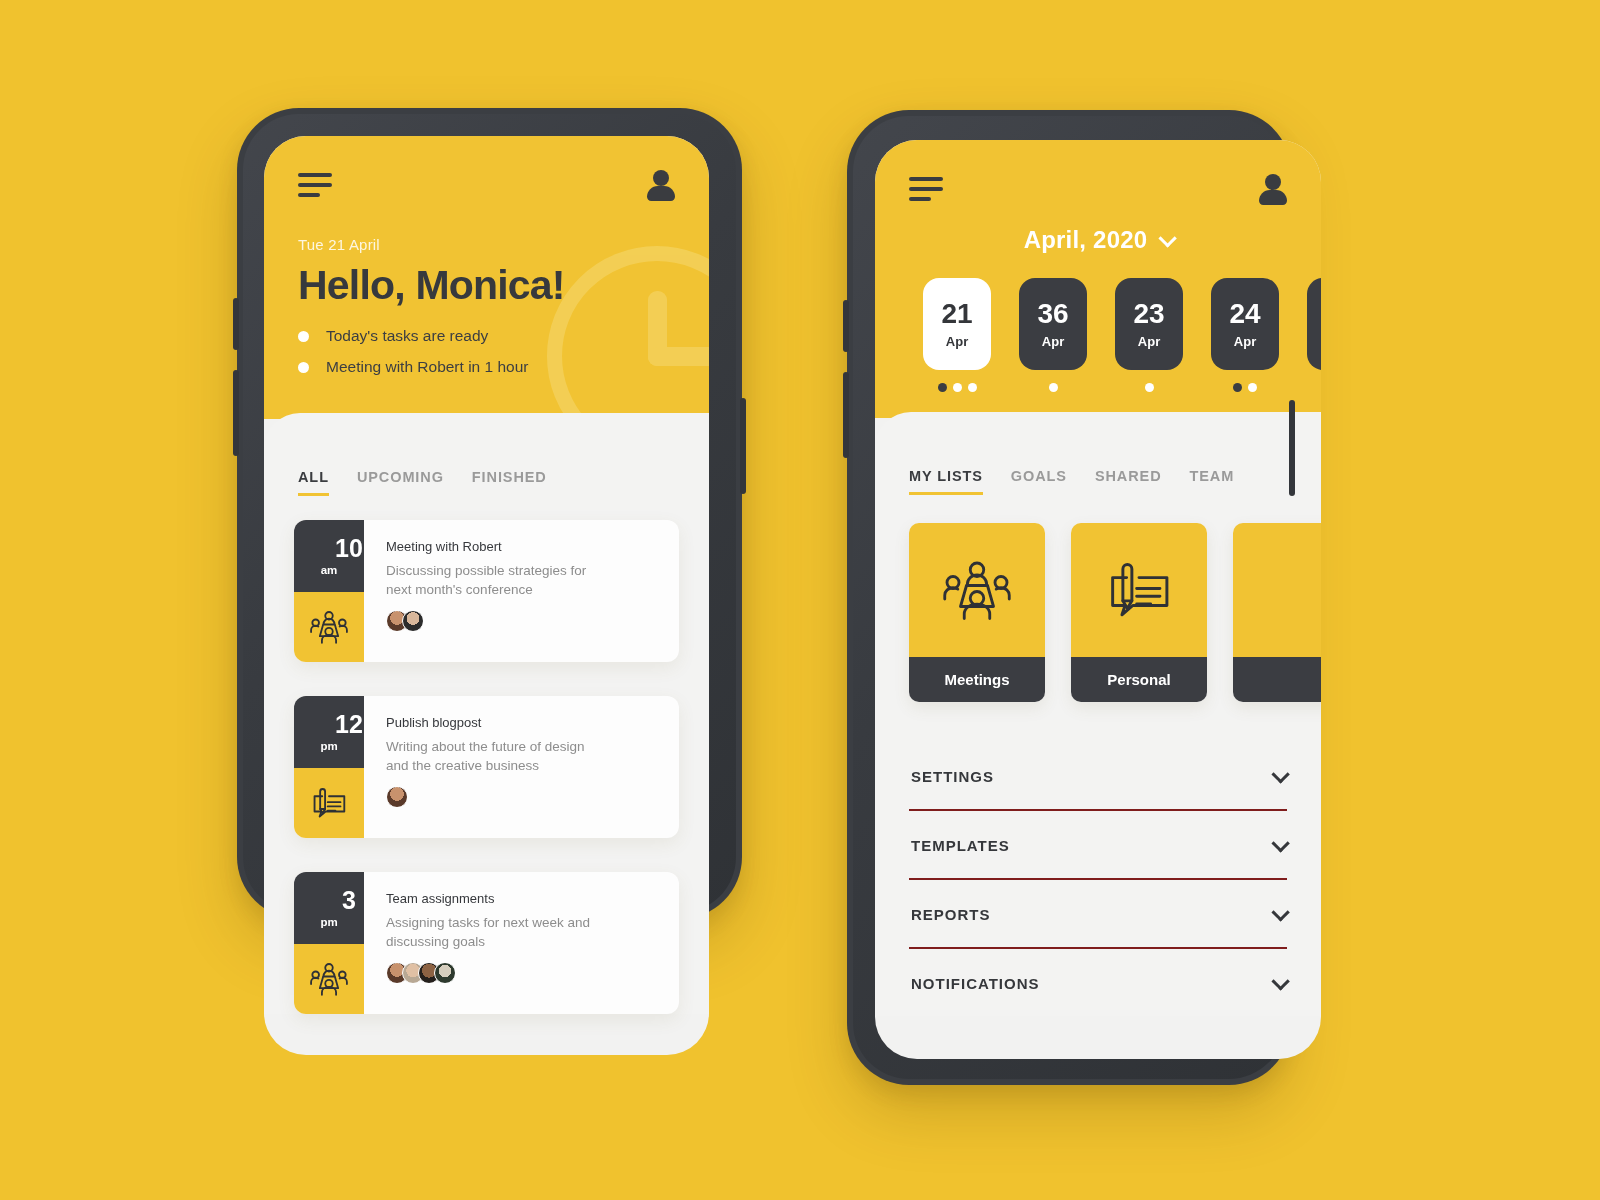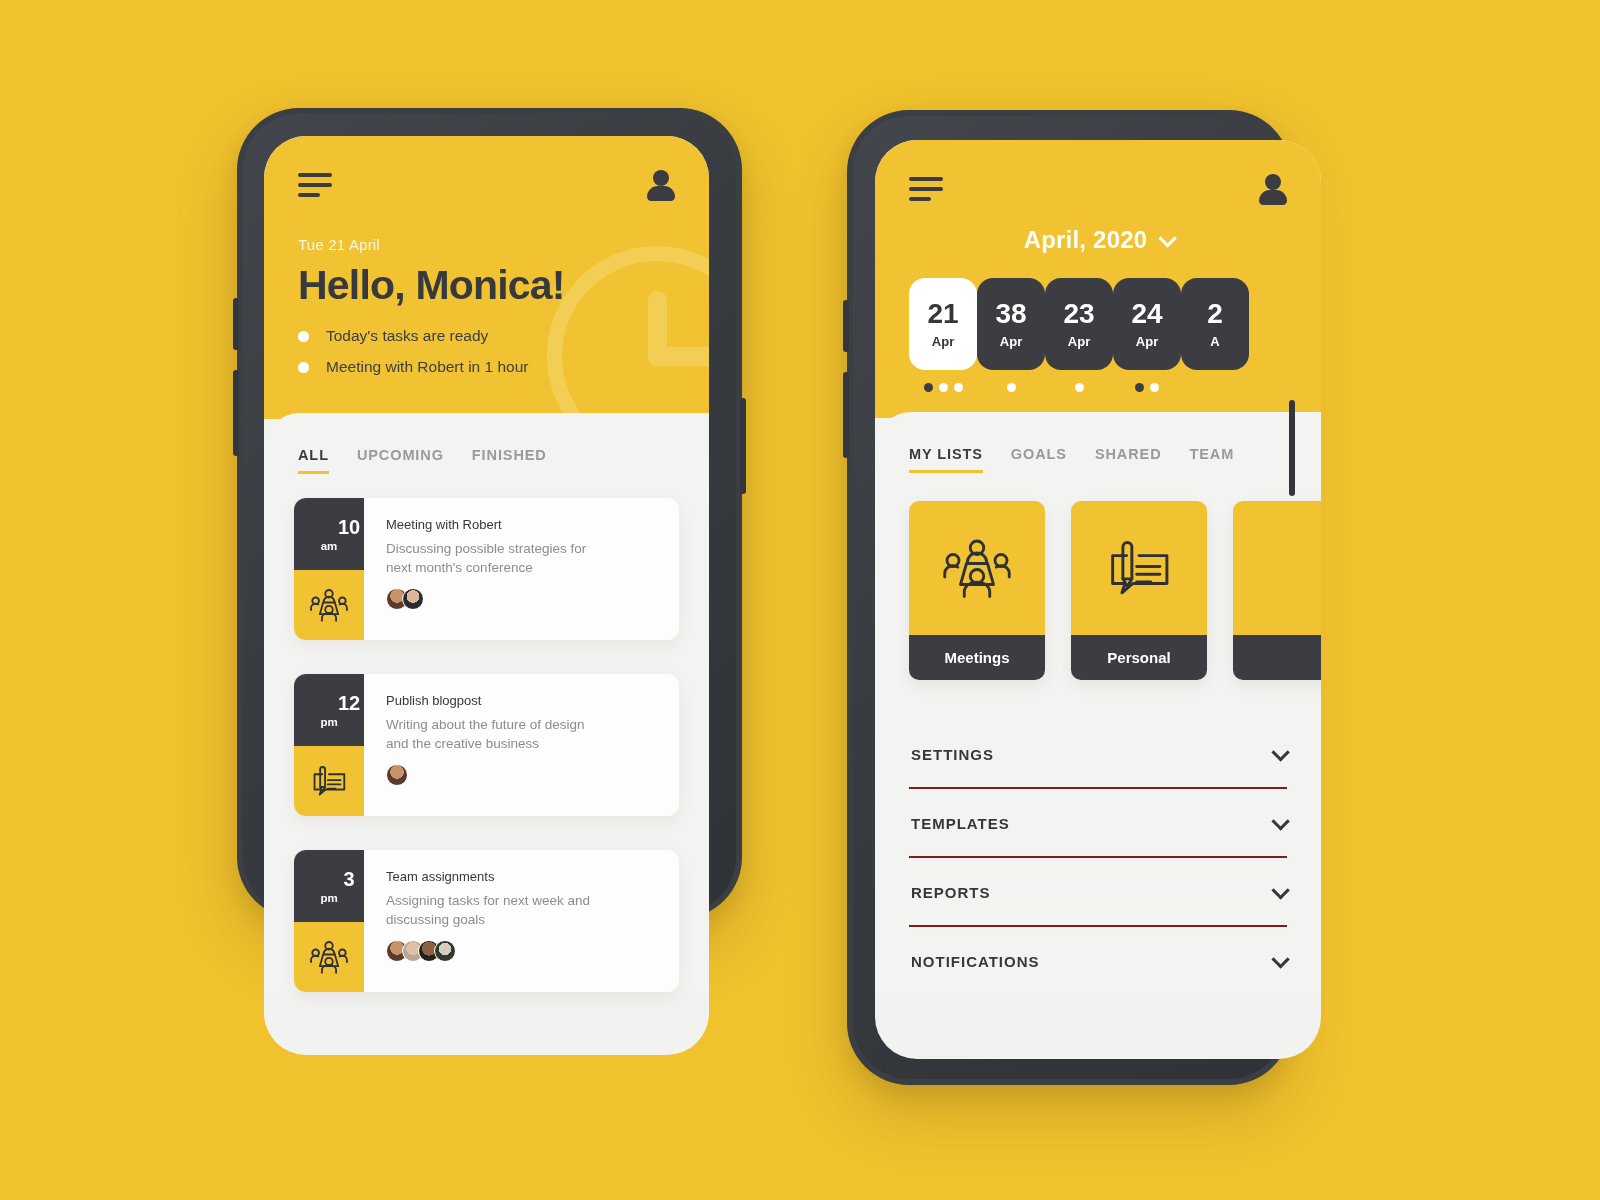--- a/index.html
+++ b/index.html
@@ -113,21 +113,21 @@
 
   .white-panel {
     background: #f3f3f2;
     border-radius: 36px 0 0 0;
     margin-top: -6px;
     position: relative; z-index: 5;
     min-height: 560px;
     padding: 0 0 0 0;
   }
 
-  .tabs { display: flex; gap: 28px; padding: 34px 34px 0 34px; }
+  .tabs { display: flex; gap: 28px; padding: 56px 34px 0 34px; }
   .tab {
     font-size: 14.5px; letter-spacing: .9px; color: #9a9a9a;
     padding-bottom: 8px; cursor: pointer; font-weight: bold;
   }
   .tab.active { color: #3a3c40; border-bottom: 3px solid #f1c333; }
 
   .task-list { padding: 24px 30px 0 30px; }
   .task-card {
     display: flex;
     background: #fdfdfd;
@@ -136,21 +136,21 @@
     box-shadow: 0 6px 18px rgba(120,110,60,.09);
     overflow: hidden;
     min-height: 142px;
   }
   .task-left { width: 70px; flex: 0 0 70px; display: flex; flex-direction: column; }
   .task-time {
     background: #3b3d42; color: #fff; flex: 0 0 72px;
     display: flex; flex-direction: column;
     align-items: center; justify-content: center;
   }
-  .task-time .h { font-size: 20px; font-weight: bold; line-height: 1; margin-left: 40px; }
+  .task-time .h { font-size: 25px; font-weight: bold; line-height: 1; margin-left: 40px; }
   .task-time .m { font-size: 11.5px; margin-top: 3px; font-weight: bold; }
   .task-ico {
     background: #f1c333; flex: 1 1 auto;
     display: flex; align-items: center; justify-content: center;
   }
   .task-body { padding: 19px 18px 14px 22px; flex: 1 1 auto; }
   .task-title { font-size: 13px; font-weight: normal; color: #36383c; }
   .task-desc {
     font-size: 13.5px; color: #8d8d8d; line-height: 1.42; margin-top: 7px;
     max-width: 215px;
@@ -171,22 +171,22 @@
   .month-label {
     color: #ffffff; font-size: 24px; font-weight: bold; letter-spacing: .2px;
   }
   .chev-white {
     width: 13px; height: 13px;
     border-right: 3px solid #fff; border-bottom: 3px solid #fff;
     transform: rotate(45deg) translateY(-3px);
   }
 
   .dates-strip {
-    display: flex; gap: 0;
-    padding: 24px 0 0 34px;
+    display: flex; gap: 28px;
+    padding: 24px 0 0 48px;
     position: relative; z-index: 4;
   }
   .date-col { flex: 0 0 auto; }
   .date-chip {
     width: 68px; height: 92px;
     background: #3b3d42; border-radius: 16px;
     display: flex; flex-direction: column;
     align-items: center; justify-content: center;
     color: #ffffff; cursor: pointer;
   }
@@ -410,21 +410,21 @@
             <div class="mo">Apr</div>
           </div>
           <div class="dots">
             <div class="dot dark"></div>
             <div class="dot light"></div>
             <div class="dot light"></div>
           </div>
         </div>
         <div class="date-col">
           <div class="date-chip">
-            <div class="d">38</div>
+            <div class="d">36</div>
             <div class="mo">Apr</div>
           </div>
           <div class="dots">
             <div class="dot light"></div>
           </div>
         </div>
         <div class="date-col">
           <div class="date-chip">
             <div class="d">23</div>
             <div class="mo">Apr</div>

